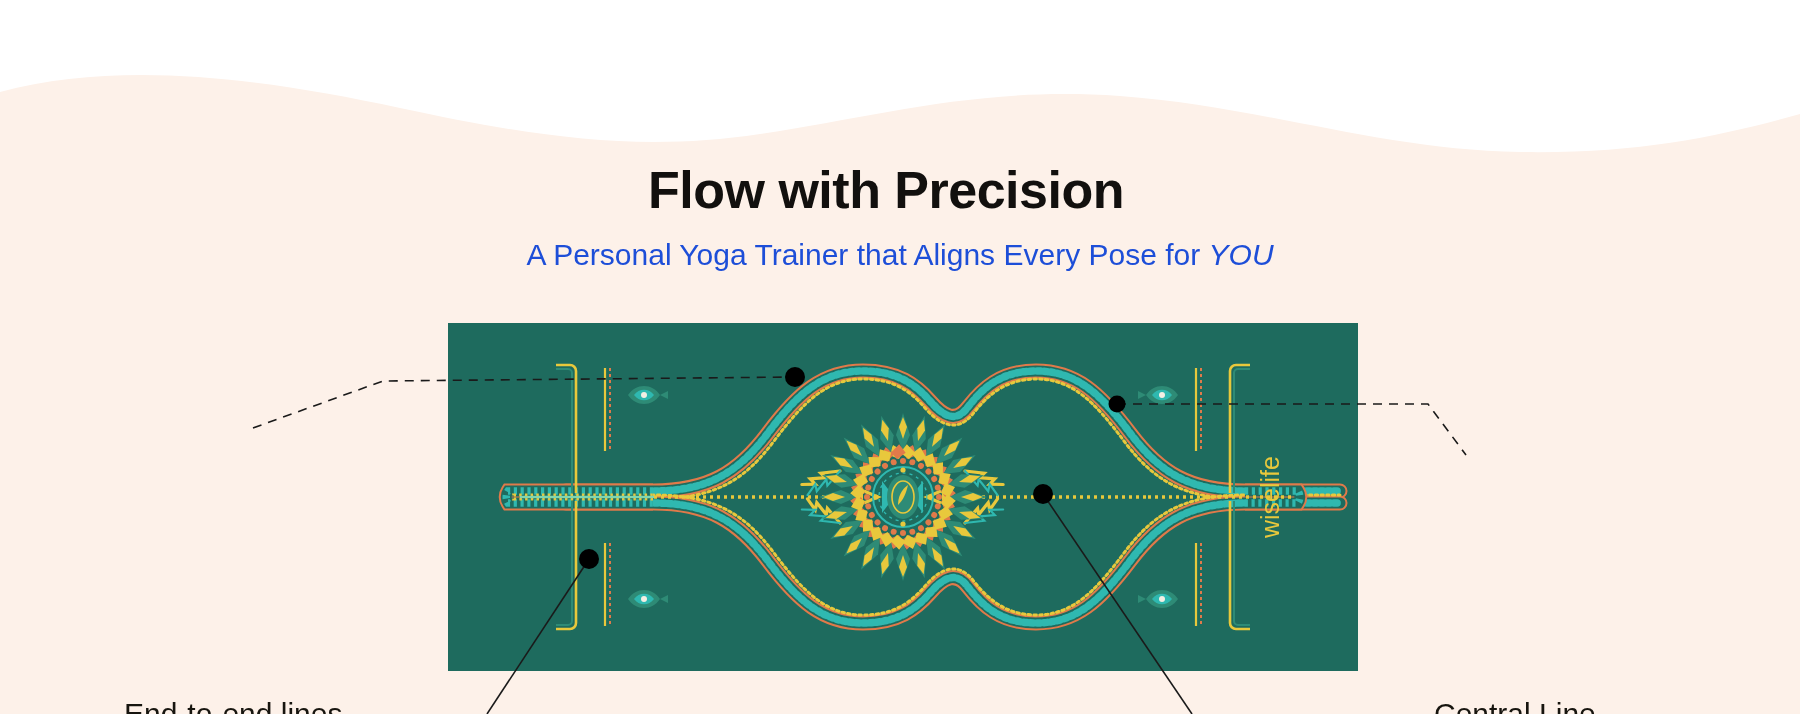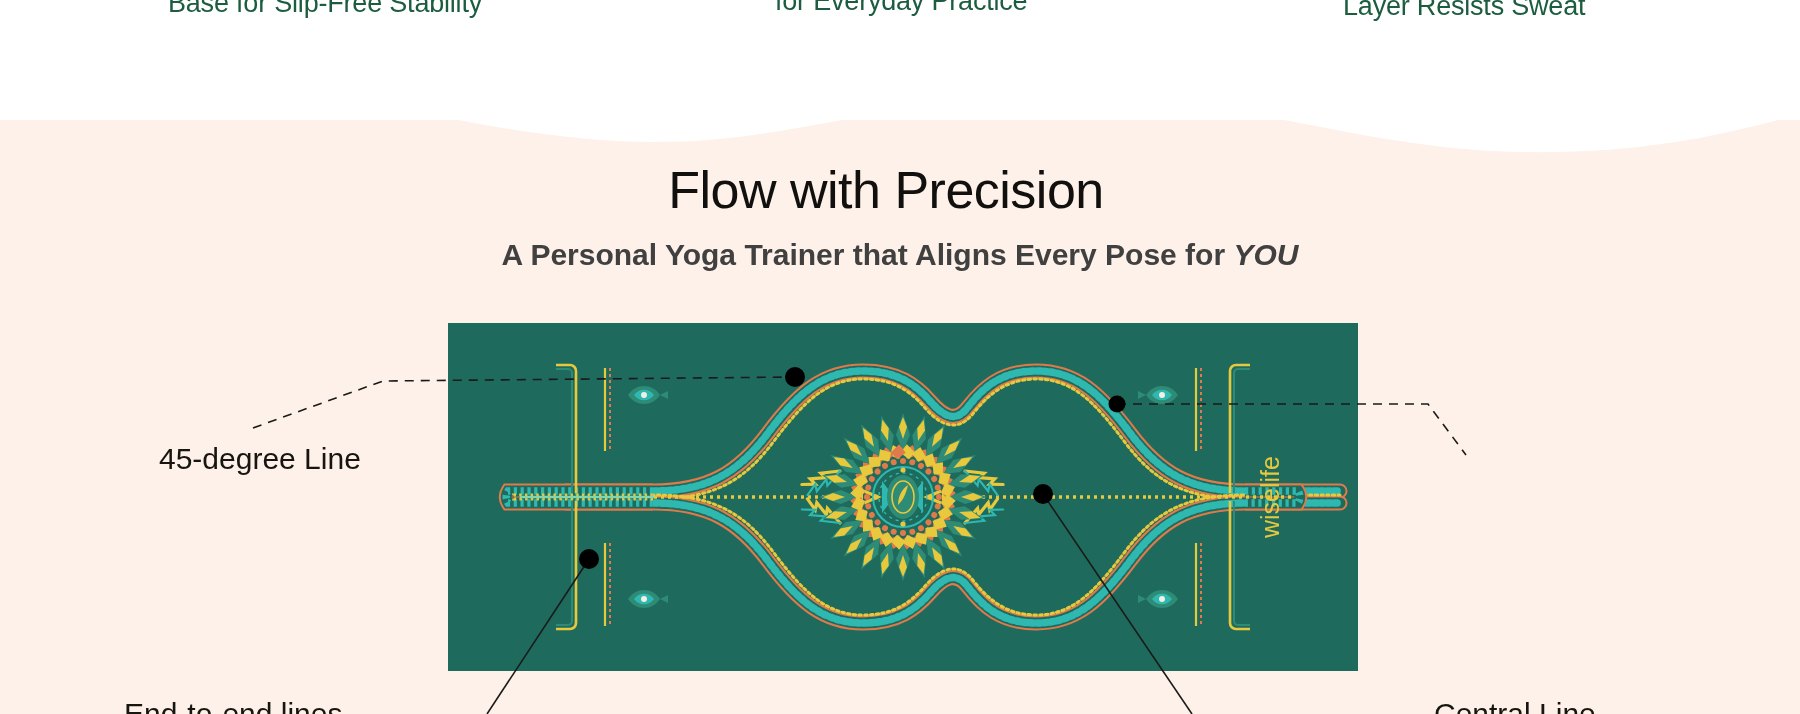--- a/index.html
+++ b/index.html
@@ -30,29 +30,29 @@
   
   .cream-wave { position:absolute; left:0; top:0; width:1800px; height:714px; z-index:1; }
 
   
   .hero-title {
     position:absolute; left:0; top:160px; width:1772px;
     text-align:center;
     font-size:52px; line-height:60px;
     color:#12100E;
     letter-spacing:-0.5px;
-    font-weight:400;
+    font-weight:700;
     z-index:4;
   }
   .hero-sub {
     position:absolute; left:0; top:237px; width:1800px;
     text-align:center;
     font-size:30px; line-height:36px;
-    color:#404040;
-    font-weight:700;
+    color:#1d4ed8;
+    font-weight:400;
     z-index:4;
   }
   .hero-sub .you { font-style:italic; }
 
   
   .mat-wrap {
     position:absolute; left:448px; top:323px;
     width:910px; height:348px;
     z-index:4;
   }
@@ -77,46 +77,40 @@
 <body>
 
 <div id="stage">
 
   <svg class="cream-wave" viewBox="0 0 1800 714" preserveAspectRatio="none">
     <path d="M0,92 C120,60 260,78 400,108 C540,138 640,152 760,134
              C880,116 980,86 1120,96 C1260,106 1380,150 1520,152
              C1640,154 1720,136 1800,114 L1800,714 L0,714 Z" fill="#FDF1E9"></path>
   </svg>
 
-  <div class="top-band">
-    <div class="feature-head" id="feat0">Base for Slip-Free Stability</div>
-    <div class="feature-head" id="feat1">for Everyday Practice</div>
-    <div class="feature-head" id="feat2">Layer Resists Sweat</div>
-  </div>
 
   <div class="hero-title">Flow with Precision</div>
   <div class="hero-sub"><span>A Personal Yoga Trainer that Aligns Every Pose for </span><span class="you">YOU</span></div>
 
   <svg class="leader-layer" viewBox="0 0 1800 714">
 
     <path d="M253,428 L383,381 L795,377" fill="none" stroke="#1A1A1A" stroke-width="1.6" stroke-dasharray="9 7"></path>
 
     <path d="M1117,404 L1428,404 L1466,455" fill="none" stroke="#1A1A1A" stroke-width="1.6" stroke-dasharray="9 7"></path>
 
     <path d="M589,559 L487,714" fill="none" stroke="#1A1A1A" stroke-width="1.6"></path>
 
     <path d="M1043,494 L1192,714" fill="none" stroke="#1A1A1A" stroke-width="1.6"></path>
 
     <circle cx="795" cy="377" r="10" fill="#000"></circle>
     <circle cx="1117" cy="404" r="8.5" fill="#000"></circle>
     <circle cx="589" cy="559" r="10" fill="#000"></circle>
     <circle cx="1043" cy="494" r="10" fill="#000"></circle>
   </svg>
 
-  <div class="anno" id="anno-45">45-degree Line</div>
   <div class="anno" id="anno-end">End-to-end lines</div>
   <div class="anno" id="anno-cent">Central Line</div>
 
   <div class="mat-wrap">
   <svg class="mat-svg" viewBox="0 0 910 348">
     <defs>
 
       <g id="leaf-sprig">
         <path d="M0,0 L18,-7 L16,-1 L30,-7 L28,0 L40,-6" fill="none" stroke="#E8C83C" stroke-width="3.2" stroke-linecap="round"></path>
         <path d="M0,0 L18,7 L16,1 L30,7 L28,0 L40,6" fill="none" stroke="#2FB8B0" stroke-width="2.2" stroke-linecap="round"></path>

